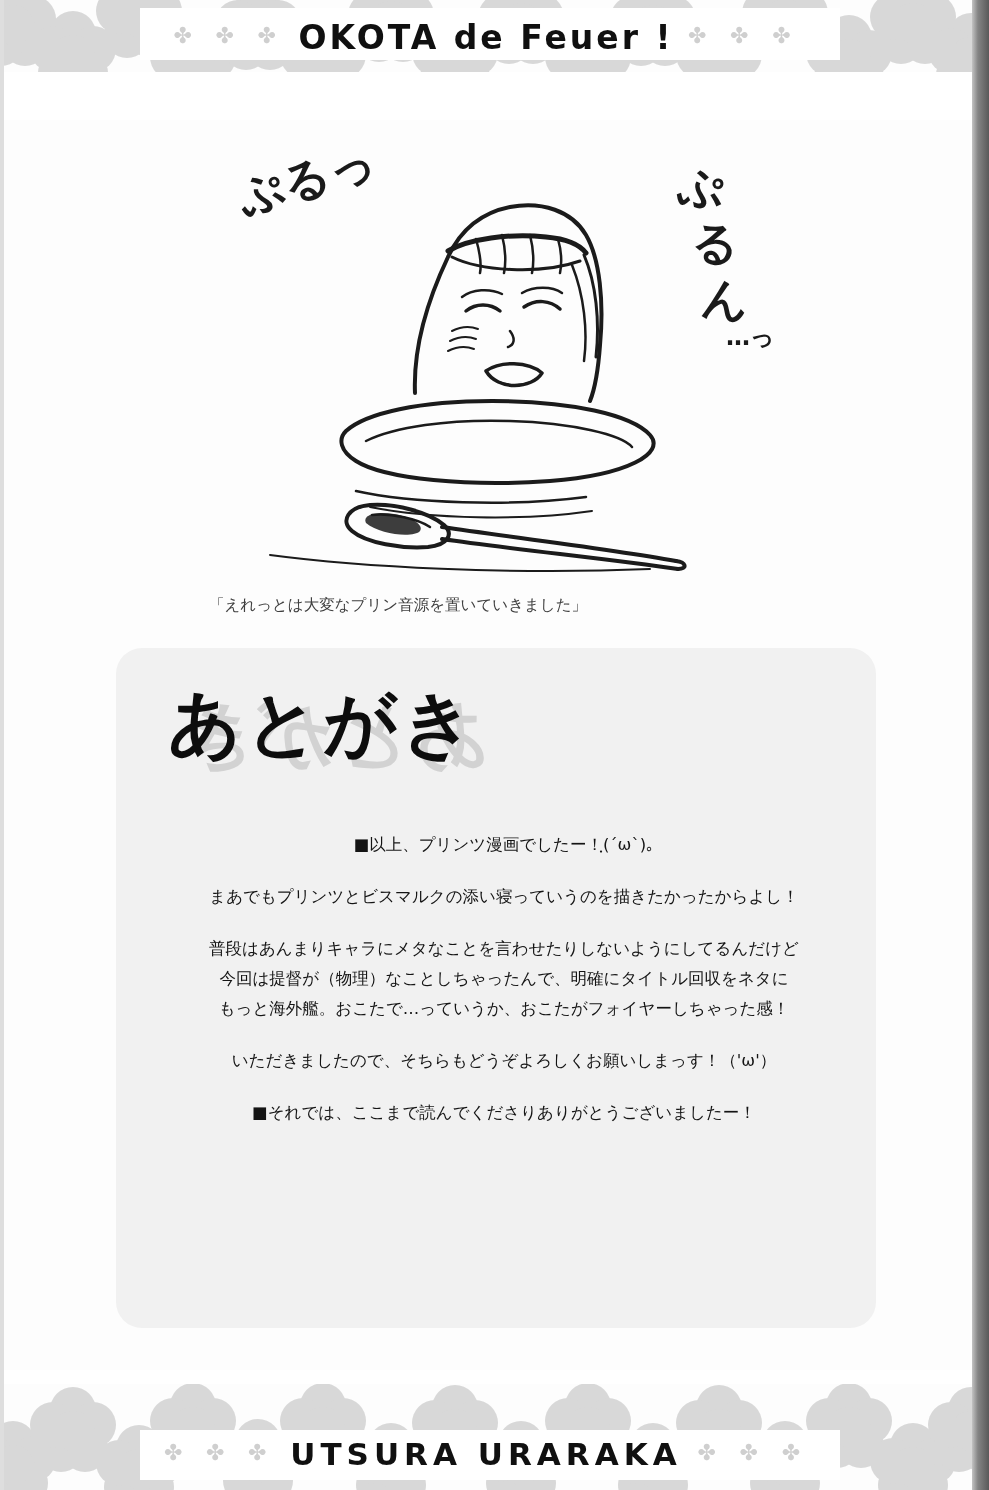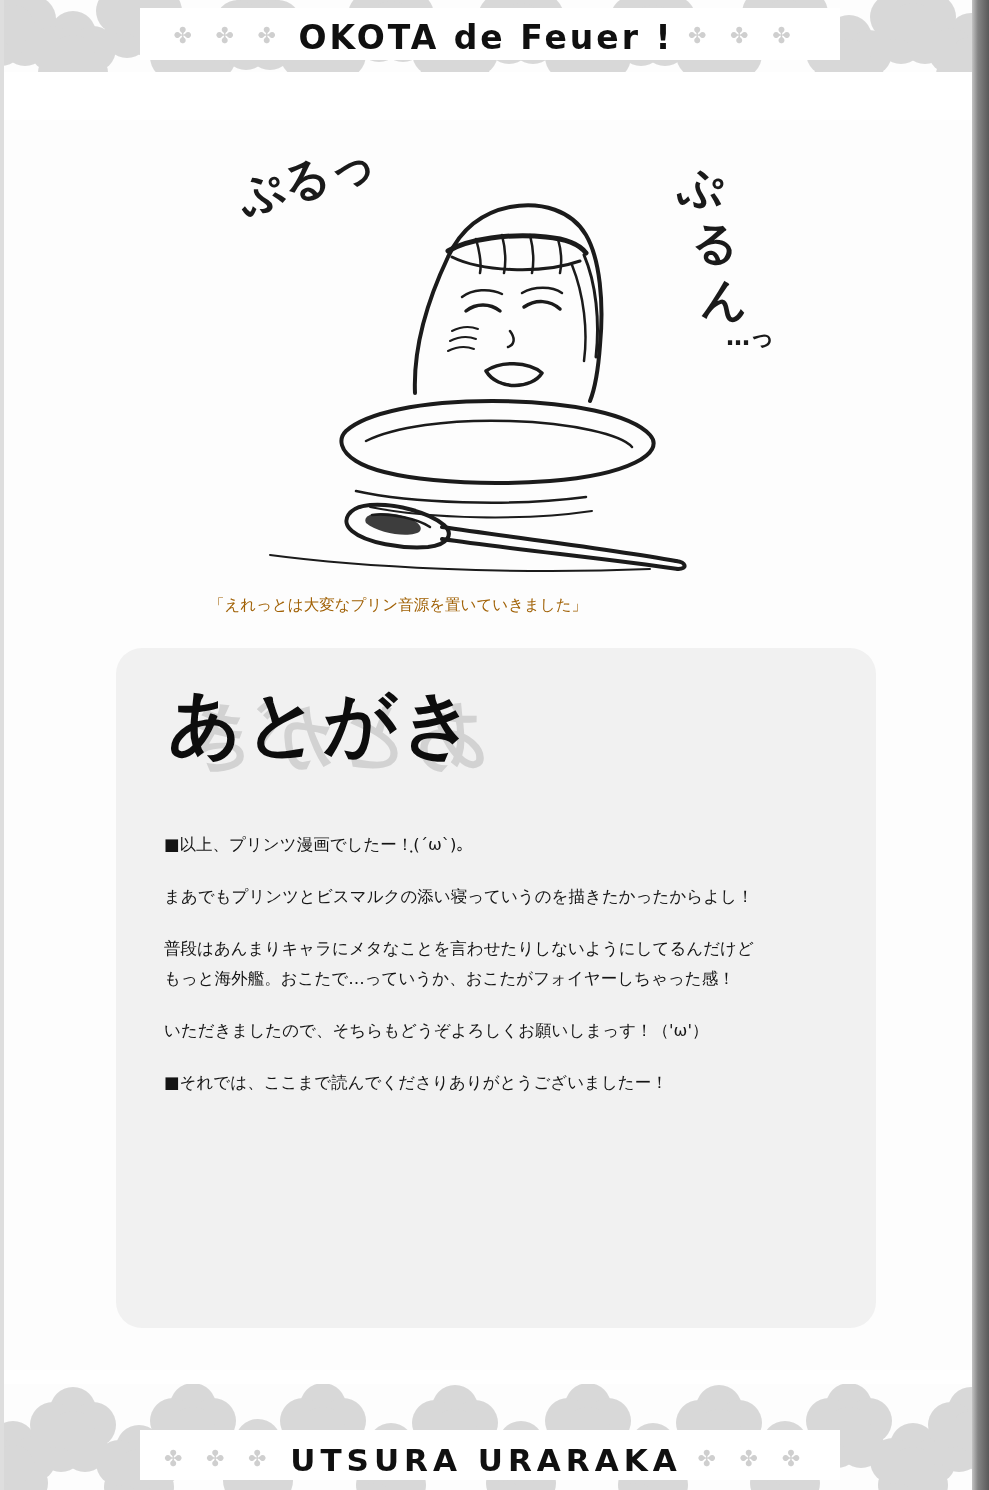--- a/index.html
+++ b/index.html
@@ -89,21 +89,21 @@
     font-weight: bold;
     color: #101010;
     letter-spacing: 3px;
     white-space: nowrap;
   }
   #header-title {
     top: 18px;
     font-size: 33px;
   }
   #footer-title {
-    bottom: 12px;
+    bottom: 18px;
     font-size: 31px;
     letter-spacing: 5px;
   }
   .star-cluster {
     display: inline-block;
     color: #cfcfcf;
     font-size: 22px;
     letter-spacing: 8px;
     vertical-align: middle;
     position: relative;
@@ -127,21 +127,21 @@
     font-weight: bold;
   }
 
   #caption {
     position: absolute;
     left: 0;
     top: 595px;
     width: 796px;
     text-align: center;
     font-size: 15.5px;
-    color: #a16207;
+    color: #404040;
     font-family: "DejaVu Sans", sans-serif;
   }
 
   
   #afterword-panel {
     position: absolute;
     left: 116px;
     top: 648px;
     width: 760px;
     height: 680px;
@@ -175,20 +175,21 @@
     left: 48px;
     top: 182px;
     width: 680px;
     font-family: "DejaVu Sans", sans-serif;
     font-size: 16.5px;
     line-height: 30px;
     color: #141414;
   }
   #afterword-body .para {
     margin-bottom: 22px;
+    text-align: center;
   }
   #afterword-body .para p {
     margin: 0;
   }
   #afterword-body .para.bullet p:first-child::before {
     content: "";
   }
 </style>
 </head>
 <body>
@@ -399,20 +400,21 @@
     <div id="afterword-heading">あとがき</div>
     <div id="afterword-body">
         <div class="para bullet">
           <p>■以上、プリンツ漫画でしたー！ฺ(ˊωˋ)｡</p>
         </div>
         <div class="para">
           <p>まあでもプリンツとビスマルクの添い寝っていうのを描きたかったからよし！</p>
         </div>
         <div class="para">
           <p>普段はあんまりキャラにメタなことを言わせたりしないようにしてるんだけど</p>
+          <p>今回は提督が（物理）なことしちゃったんで、明確にタイトル回収をネタに</p>
           <p>もっと海外艦。おこたで…っていうか、おこたがフォイヤーしちゃった感！</p>
         </div>
         <div class="para bullet">
           <p>いただきましたので、そちらもどうぞよろしくお願いしまっす！（'ω'）</p>
         </div>
         <div class="para bullet">
           <p>■それでは、ここまで読んでくださりありがとうございましたー！</p>
         </div>
       </div>
   </div>

